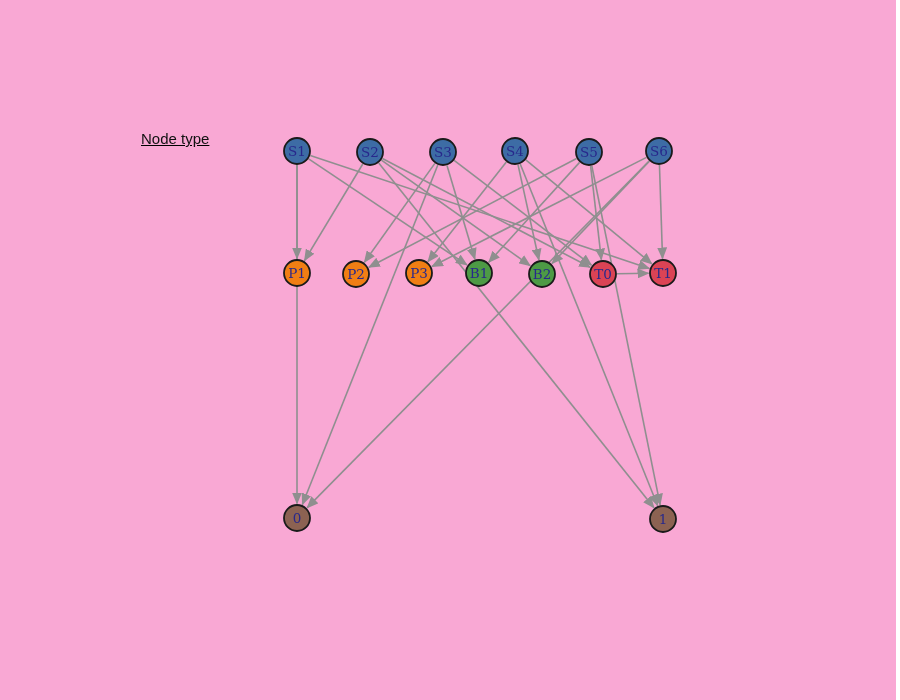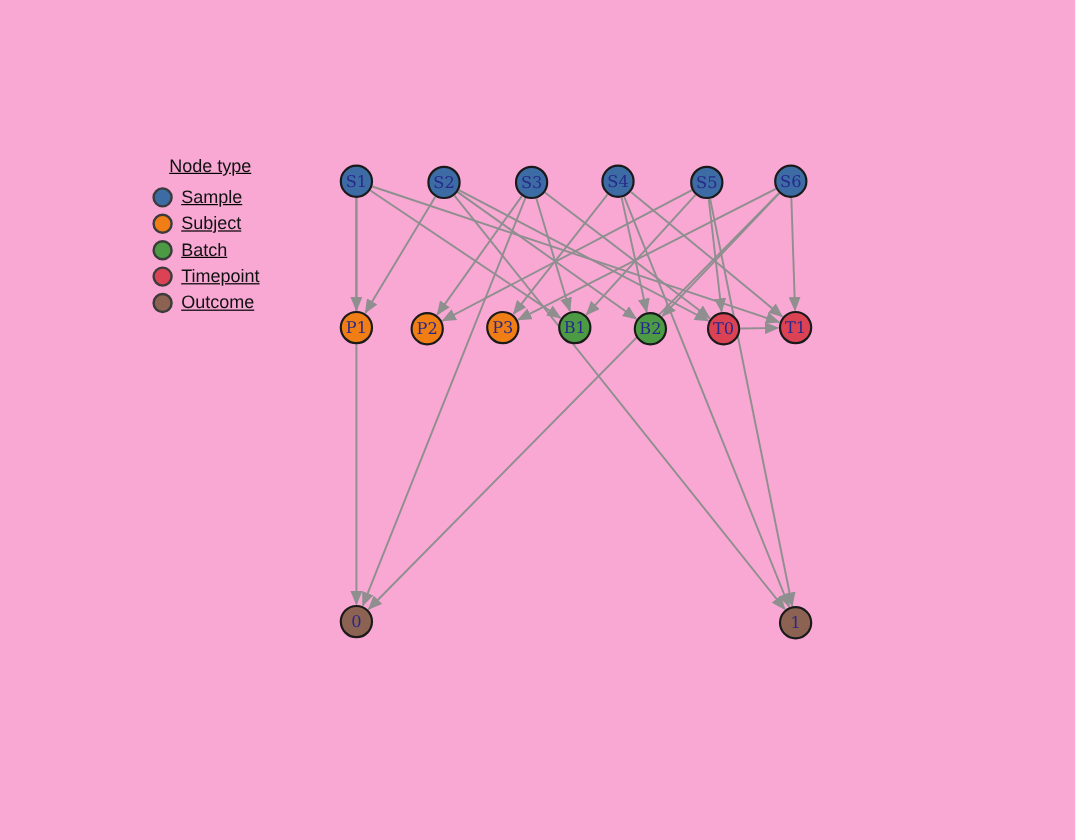--- a/index.html
+++ b/index.html
@@ -135,36 +135,14 @@
         <circle cx="297" cy="518" r="13" fill="#8C6252" stroke="#1a1a1a" stroke-width="1.8"></circle>
         <text x="297" y="522.5" fill="#28288C" class="node-label">0</text>
       </g>
       <g>
         <circle cx="663" cy="519" r="13" fill="#8C6252" stroke="#1a1a1a" stroke-width="1.8"></circle>
         <text x="663" y="523.5" fill="#28288C" class="node-label">1</text>
       </g>
     </svg>
   <div class="legend">
     <div class="legend-title">Node type</div>
-    <div id="legend-items">
-        <div class="legend-item">
-          <span class="legend-swatch" style="background: rgb(61, 108, 165);"></span>
-          <span class="legend-label">Sample</span>
-        </div>
-        <div class="legend-item">
-          <span class="legend-swatch" style="background: rgb(240, 126, 20);"></span>
-          <span class="legend-label">Subject</span>
-        </div>
-        <div class="legend-item">
-          <span class="legend-swatch" style="background: rgb(77, 154, 69);"></span>
-          <span class="legend-label">Batch</span>
-        </div>
-        <div class="legend-item">
-          <span class="legend-swatch" style="background: rgb(219, 67, 85);"></span>
-          <span class="legend-label">Timepoint</span>
-        </div>
-        <div class="legend-item">
-          <span class="legend-swatch" style="background: rgb(140, 98, 82);"></span>
-          <span class="legend-label">Outcome</span>
-        </div>
-      </div>
   </div>
 </div>
 
 </body></html>

